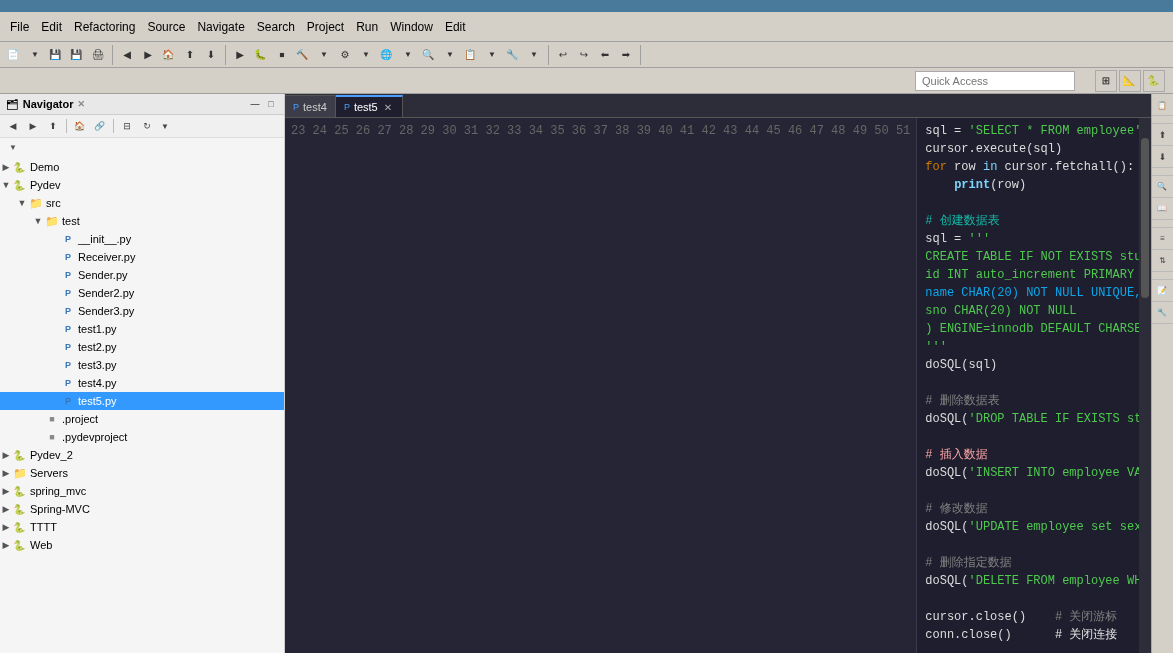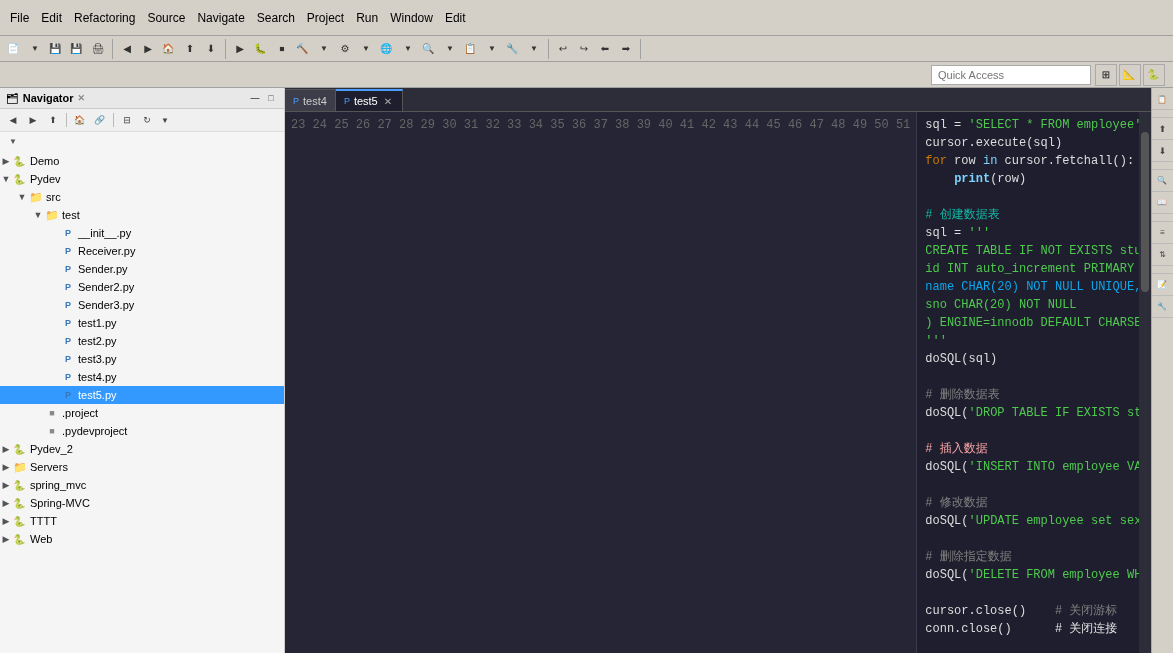--- a/index.html
+++ b/index.html
@@ -14,22 +14,23 @@
       flex-direction: column;
     }
 
     
     .menu-bar {
       background: #d4d0c8;
       border-bottom: 1px solid #a0a0a0;
       display: flex;
       align-items: center;
       padding: 2px 4px;
-      height: 36px;
+      height: 30px;
       flex-shrink: 0;
+      margin-top: 12px;
     }
     .menu-item {
       padding: 2px 6px;
       font-size: 12px;
       cursor: pointer;
       color: #000;
     }
 
     
     .toolbar {
@@ -80,21 +81,21 @@
       height: 26px;
       flex-shrink: 0;
     }
     .quick-access-input {
       background: #fff;
       border: 1px solid #aaa;
       padding: 1px 6px;
       font-size: 11px;
       width: 160px;
       height: 20px;
-      margin-right: 4px;
+      margin-right: 20px;
     }
     .quick-access-icons {
       display: flex;
       gap: 2px;
     }
     .qa-btn {
       width: 22px;
       height: 22px;
       background: #d4d0c8;
       border: 1px solid #aaa;

